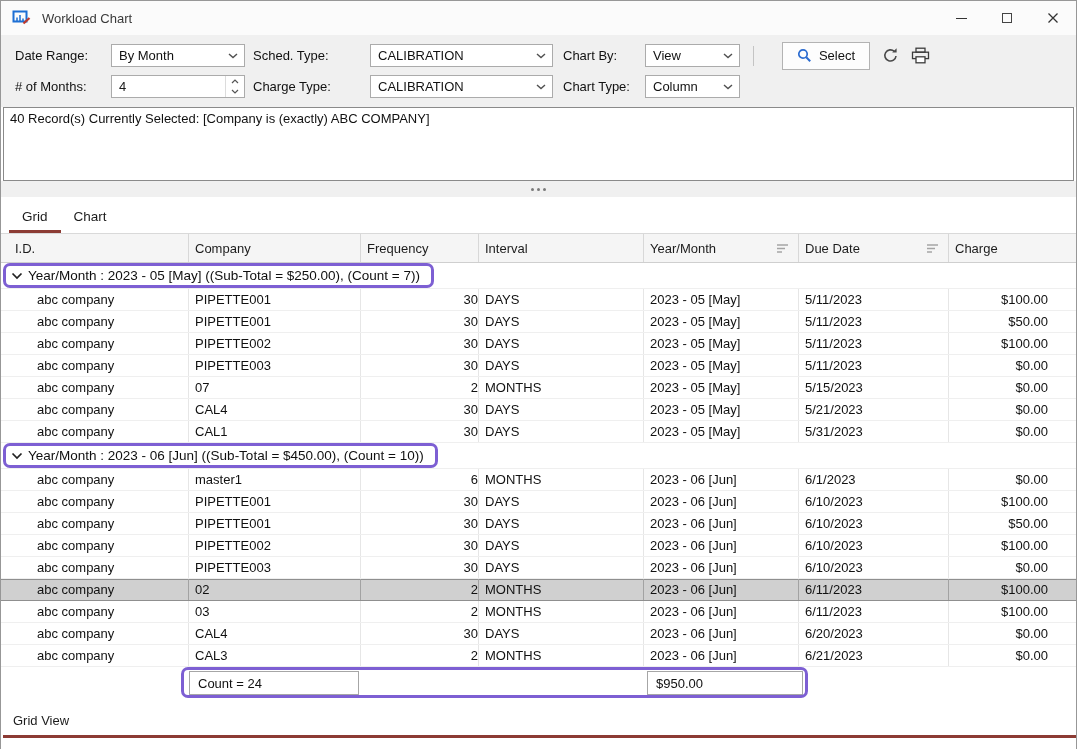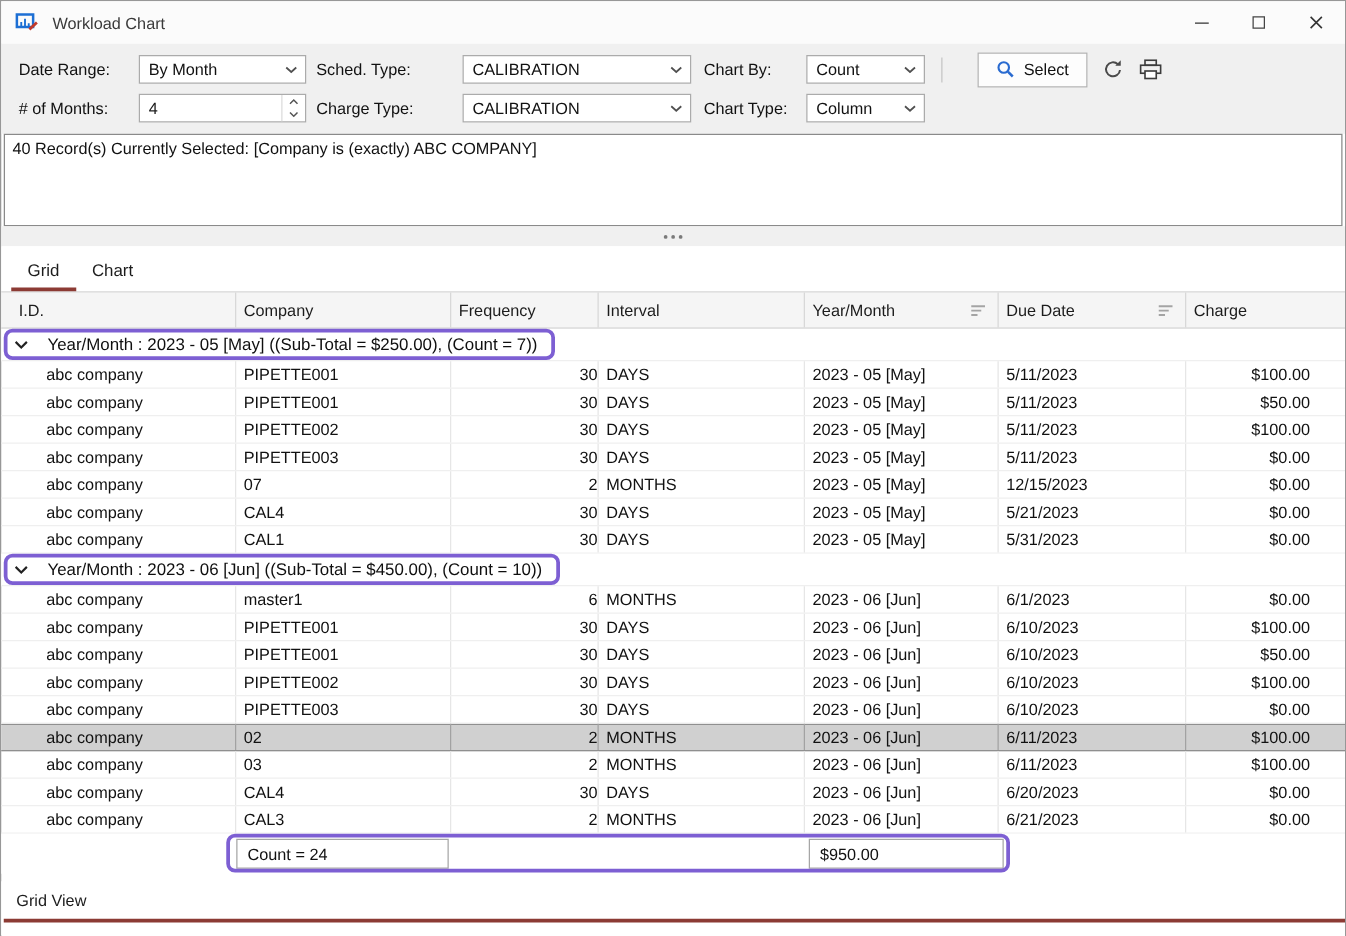--- a/index.html
+++ b/index.html
@@ -65,21 +65,21 @@
   .cell { display:flex; align-items:center; padding-left:6px; border-right:1px solid #e6e6e6;
           overflow:hidden; white-space:nowrap; color:#111; }
   .cell.c-company { padding-left:36px; }
   .cell.c-frequency { justify-content:flex-end; }
   .cell.c-charge { justify-content:flex-end; padding-right:28px; border-right:none; }
   .row.selected { background:var(--selrow,#d0d0d0); border-bottom:1px solid #8f8f8f; box-shadow:inset 0 1px 0 #8f8f8f; }
   .row.selected .cell { border-right-color:#a2a2a2; }
 
   .group-row { height:26px; display:flex; align-items:center; padding-left:2px; border-bottom:1px solid #efefef; background:#fff; }
   .group-box { display:flex; align-items:center; height:25px; border:3px solid var(--purple,#7d5fd3);
-               border-radius:7px; padding:0 11px 0 5px; gap:15px; font-size:13.5px; color:#0f0f0f; }
+               border-radius:7px; padding:0 11px 0 5px; gap:5px; font-size:13.5px; color:#0f0f0f; }
 
   .grid-footer { position:relative; height:32px; background:#fff; }
   .fbox { position:absolute; top:4px; height:24px; border:1px solid #a6a6a6; background:#fff;
           display:flex; align-items:center; padding-left:8px; font-size:13px; color:#111; }
   .count-box { left:188px; width:170px; }
   .total-box { left:646px; width:156px; }
   .footer-highlight { position:absolute; left:180px; top:0px; width:627px; height:31px;
                       border:3px solid var(--purple,#7d5fd3); border-radius:7px; pointer-events:none; }
 
   .bottom-tabstrip { display:flex; padding-left:2px; margin-top:6px; background:#fff;flex-direction:column; }
@@ -126,21 +126,21 @@
       </div>
       <span class="lbl lbl-b">Sched. Type:</span>
       <div class="combo cw-b">
         <span>CALIBRATION</span>
         <svg width="10" height="6" viewBox="0 0 10 6">
             <path d="M1 1l4 3.6L9 1" fill="none" stroke="#505050" stroke-width="1.4"></path>
           </svg>
       </div>
       <span class="lbl lbl-c">Chart By:</span>
       <div class="combo cw-c">
-        <span>Count</span>
+        <span>View</span>
         <svg width="10" height="6" viewBox="0 0 10 6">
             <path d="M1 1l4 3.6L9 1" fill="none" stroke="#505050" stroke-width="1.4"></path>
           </svg>
       </div>
       <div class="sep"></div>
       <button class="select-btn">
         <svg width="15" height="15" viewBox="0 0 15 15">
             <circle cx="6" cy="6" r="4.2" fill="none" stroke="#2a6bd0" stroke-width="1.7"></circle>
             <line x1="9.3" y1="9.3" x2="13.2" y2="13.2" stroke="#2a6bd0" stroke-width="2"></line>
           </svg>
@@ -293,21 +293,21 @@
           <div class="cell c-yearmonth">2023 - 05 [May]</div>
           <div class="cell c-duedate">5/11/2023</div>
           <div class="cell c-charge">$0.00</div>
         </div>
         <div class="row">
           <div class="cell c-company">abc company</div>
           <div class="cell c-id">07</div>
           <div class="cell c-frequency">2</div>
           <div class="cell c-interval">MONTHS</div>
           <div class="cell c-yearmonth">2023 - 05 [May]</div>
-          <div class="cell c-duedate">12/15/2023</div>
+          <div class="cell c-duedate">5/15/2023</div>
           <div class="cell c-charge">$0.00</div>
         </div>
         <div class="row">
           <div class="cell c-company">abc company</div>
           <div class="cell c-id">CAL4</div>
           <div class="cell c-frequency">30</div>
           <div class="cell c-interval">DAYS</div>
           <div class="cell c-yearmonth">2023 - 05 [May]</div>
           <div class="cell c-duedate">5/21/2023</div>
           <div class="cell c-charge">$0.00</div>

